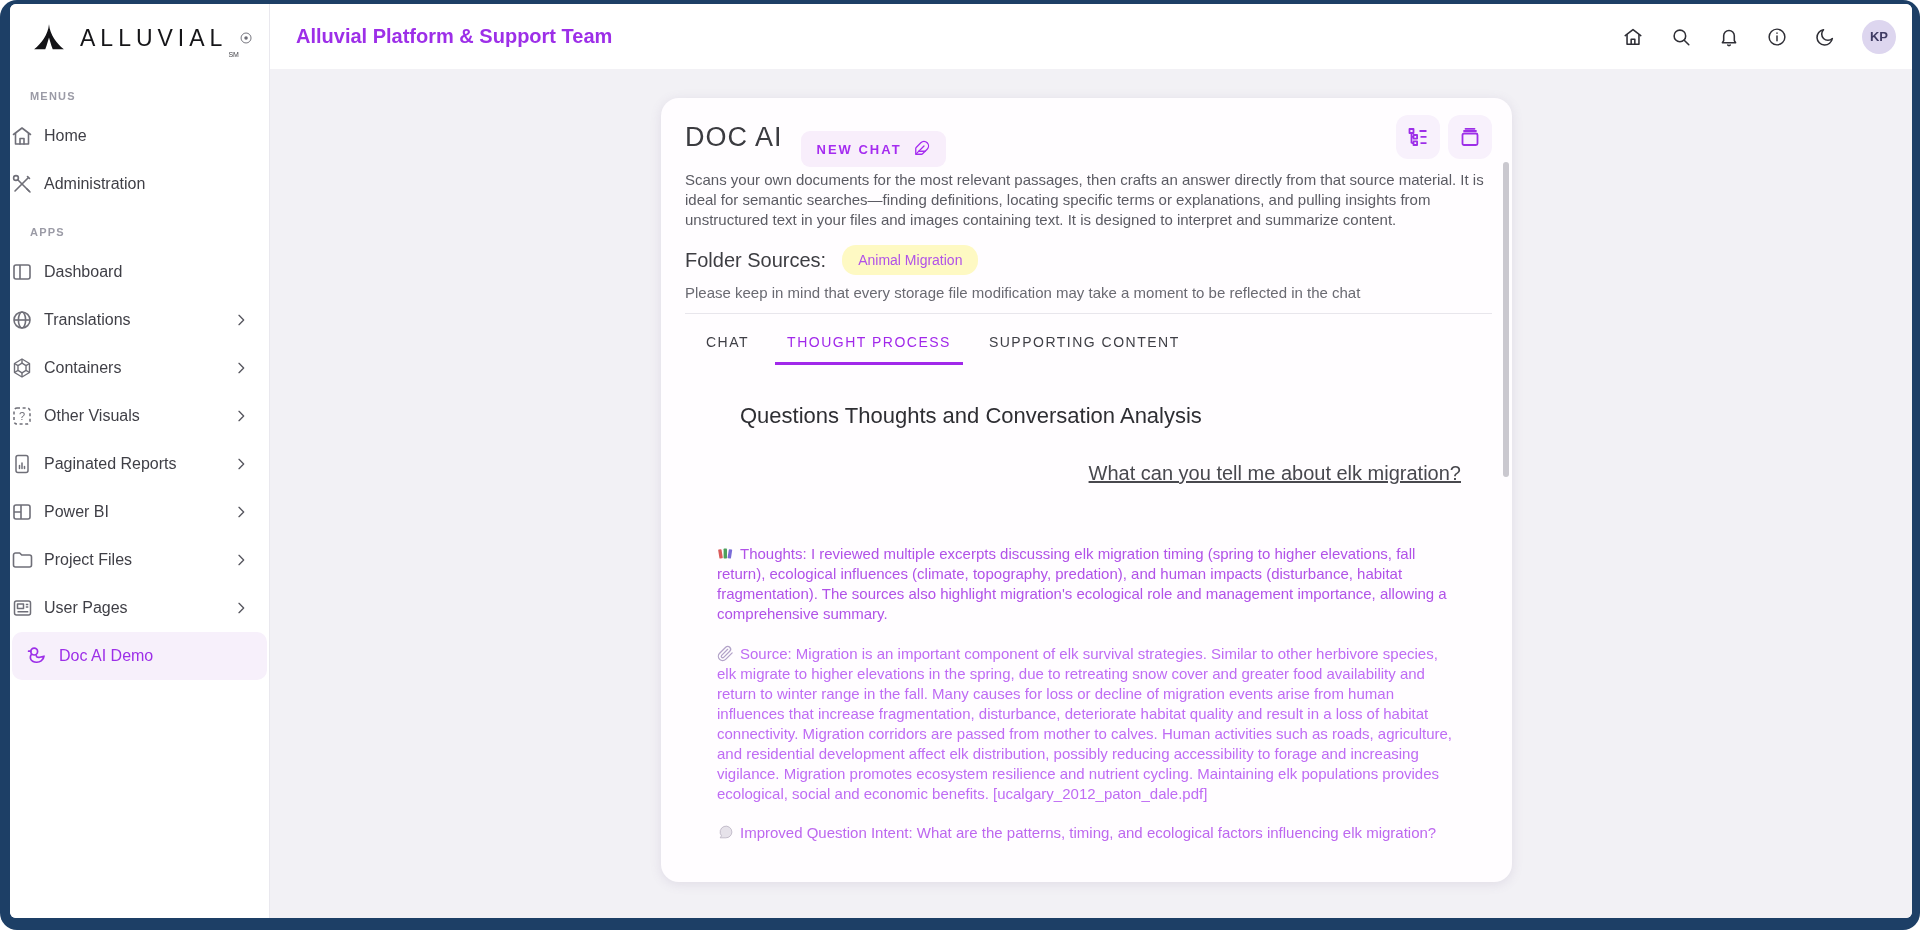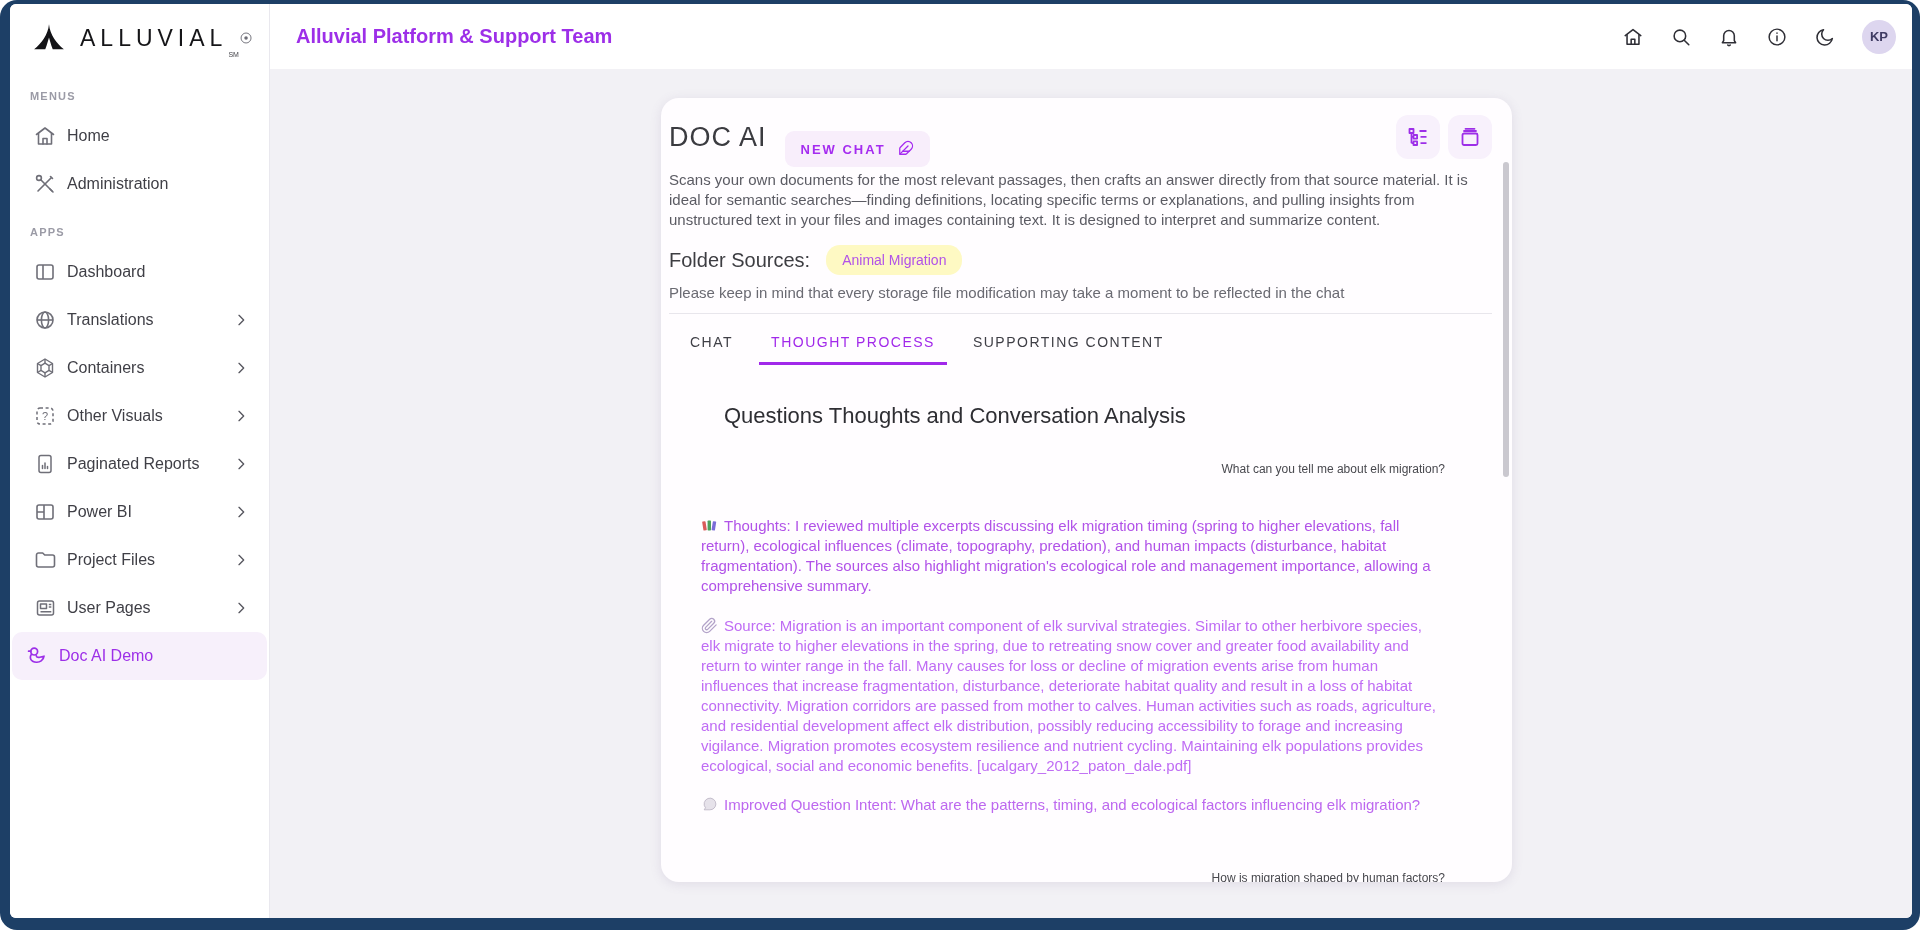--- a/index.html
+++ b/index.html
@@ -8,40 +8,40 @@
   .app { width:100%; height:100%; background:#f2f1f5; border-radius:6px; overflow:hidden; display:flex; }
 
   
   .sidebar { width:260px; background:#ffffff; border-right:1px solid #e9e8ee; flex:none; display:flex; flex-direction:column; }
   .logo-row { height:68px; display:flex; align-items:center; padding:0 16px 0 22px; }
   .logo-glyph { width:34px; height:30px; flex:none; }
   .logo-text { font-size:23px; letter-spacing:5px; color:#151518; margin-left:14px; font-weight:400; }
   .logo-sub { font-size:7px; color:#44444a; align-self:flex-end; margin:0 0 14px 1px; letter-spacing:0; }
   .side-toggle { margin-left:auto; width:24px; height:24px; color:#6d6d76; cursor:pointer; }
   .section-label { font-size:11px; letter-spacing:1.2px; color:#9b9ba6; padding:18px 0 10px 20px; font-weight:700; }
-  .nav-item { height:48px; display:flex; align-items:center; padding-left:23px; color:#3f3f46; font-size:16px; cursor:pointer; }
+  .nav-item { height:48px; display:flex; align-items:center; color:#3f3f46; font-size:16px; cursor:pointer; }
   .nav-item .nicon { width:24px; height:24px; color:#6f6f78; flex:none; }
   .nav-item .nlabel { margin-left:10px; }
   .nav-item .chev { margin-left:auto; margin-right:20px; width:16px; height:16px; color:#55555e; }
   .nav-item.selected { margin:0 2px; padding-left:13px; border-radius:10px; background:#f7f0fb; color:#9d2fe8; }
   .nav-item.selected .nicon { color:#9d2fe8; }
 
   
   .main { flex:1; display:flex; flex-direction:column; min-width:0; }
   .topbar { height:65px; background:#ffffff; display:flex; align-items:center; padding:0 16px 0 26px; flex:none; }
   .topbar-title { color:#9d2fe8; font-size:20px; font-weight:700; }
   .topbar-icons { margin-left:auto; display:flex; align-items:center; gap:26px; }
   .tb-icon { width:22px; height:22px; color:#2f2f36; cursor:pointer; }
   .avatar { width:34px; height:34px; border-radius:50%; background:#ddd6ef; color:#3f3b63; font-size:13px; font-weight:700; display:flex; align-items:center; justify-content:center; cursor:pointer; }
 
   .content { flex:1; position:relative; background:#f2f1f5; }
 
   
   .card { position:absolute; left:391px; top:29px; width:851px; height:784px; background:#fffdff; border-radius:18px;
-          box-shadow:0 2px 12px rgba(110,90,140,.14); padding:16px 20px 0 8px; overflow:hidden; }
+          box-shadow:0 2px 12px rgba(110,90,140,.14); padding:16px 20px 0 24px; overflow:hidden; }
   .card-scrollbar { position:absolute; right:3px; top:64px; width:6px; height:315px; border-radius:3px; background:#cac8cf; cursor:grab; }
 
   .card-head { display:flex; align-items:center; height:46px; }
   .card-title { font-size:27px; letter-spacing:1px; color:#3b3b40; font-weight:400; }
   .new-chat { margin-left:18px; background:#f8eefb; border-radius:9px; padding:9px 16px; display:flex; align-items:center; gap:10px;
               color:#a52cf0; font-size:13px; letter-spacing:2px; font-weight:600; cursor:pointer; border:none;margin-top:24px; }
   .new-chat svg { width:18px; height:18px; }
   .head-actions { margin-left:auto; display:flex; gap:8px; }
   .icon-btn { width:44px; height:44px; border-radius:12px; background:#f8f1fc; color:#9d2fe8; border:none; cursor:pointer;
               display:flex; align-items:center; justify-content:center; }
@@ -55,24 +55,24 @@
   .divider { margin-top:12px; border-top:1px solid #e8e6ec; }
 
   .tabs { display:flex; margin:10px 0 0 9px; }
   .tab { padding:10px 12px 12px 12px; font-size:14px; letter-spacing:1.5px; color:#3f3f46; cursor:pointer; border:none; background:none;
          border-bottom:3px solid transparent; margin-right:14px; font-family:inherit; }
   .tab.active { color:#a128ea; border-bottom-color:#a128ea; }
 
   .convo { padding:0 34px 0 12px; }
   .convo-heading { margin-top:38px; font-size:22px; color:#2e2e33; font-weight:400;margin-left:43px; }
   .msg { width:744px; margin-left:20px; }
-  .msg.user { text-align:right; font-size:12px; color:#48484e; }
+  .msg.user { text-align:right; font-size:20px; color:#48484e;text-decoration:underline; }
   .msg.user.first { margin-top:33px; }
   .msg.ai { font-size:15px; line-height:20px; }
-  .msg.thought { margin-top:40px; color:#b152e8; }
+  .msg.thought { margin-top:59px; color:#b152e8; }
   .msg.source  { margin-top:20px; color:#bf6cf4; }
   .msg.intent  { margin-top:19px; color:#bd68ef; }
   .msg.user.last { margin-top:56px; }
   .msg .pre-icon { display:inline-block; width:17px; height:17px; vertical-align:-3px; margin-right:6px; }
 </style>
 </head>
 <body>
 
 <div class="frame">
 <div class="app">

